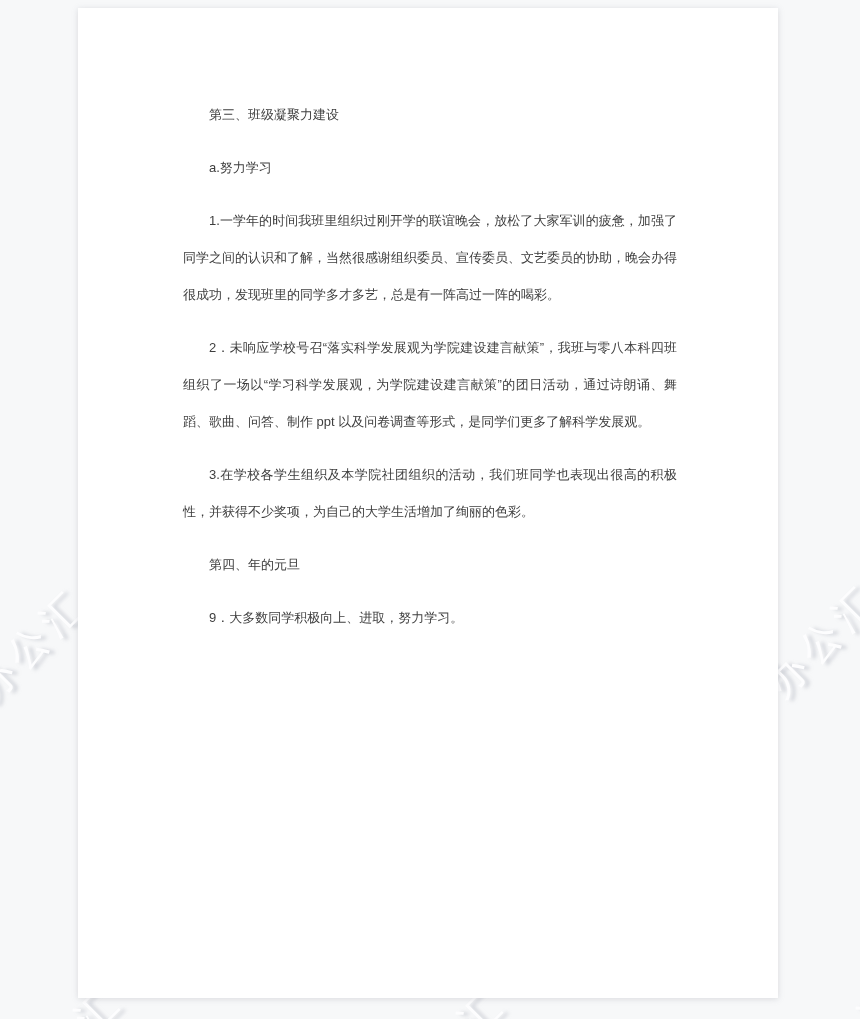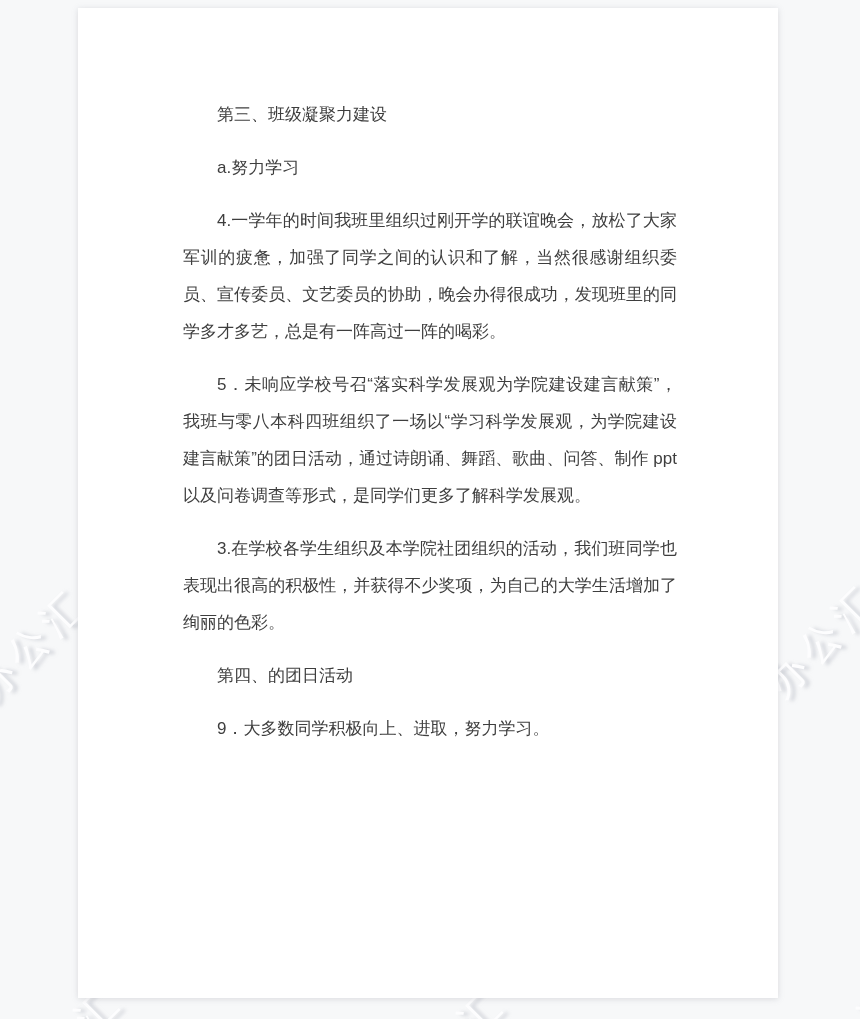--- a/index.html
+++ b/index.html
@@ -21,21 +21,21 @@
     width: 700px;
     height: 990px;
     background: #ffffff;
     box-shadow: 0 1px 6px rgba(140, 145, 155, 0.28);
     box-sizing: border-box;
   }
   .doc-content {
     box-sizing: border-box;
     padding: 88px 101px 0 105px;
     color: #3e3e3e;
-    font-size: 17px;
+    font-size: 13px;
     line-height: 37px;
     text-align: justify;
     text-justify: inter-ideograph;
   }
   .doc-content p {
     margin: 0 0 16px 0;
     text-indent: 2em;
   }
   .watermark {
     position: absolute;
@@ -61,19 +61,19 @@
 <div class="watermark" style="left:432px; top:655px;">办公汇</div>
 <div class="watermark" style="left:822px; top:640px;">办公汇</div>
 <div class="watermark" style="left:65px; top:1042px;">办公汇</div>
 <div class="watermark" style="left:448px; top:1045px;">办公汇</div>
 <div class="watermark" style="left:848px; top:1040px;">办公汇</div>
 
 <div class="doc-page">
   <div class="doc-content">
     <p>第三、班级凝聚力建设</p>
     <p>a.努力学习</p>
-    <p>4.一学年的时间我班里组织过刚开学的联谊晚会，放松了大家军训的疲惫，加强了同学之间的认识和了解，当然很感谢组织委员、宣传委员、文艺委员的协助，晚会办得很成功，发现班里的同学多才多艺，总是有一阵高过一阵的喝彩。</p>
-    <p>5．未响应学校号召“落实科学发展观为学院建设建言献策”，我班与零八本科四班组织了一场以“学习科学发展观，为学院建设建言献策”的团日活动，通过诗朗诵、舞蹈、歌曲、问答、制作 ppt 以及问卷调查等形式，是同学们更多了解科学发展观。</p>
+    <p>1.一学年的时间我班里组织过刚开学的联谊晚会，放松了大家军训的疲惫，加强了同学之间的认识和了解，当然很感谢组织委员、宣传委员、文艺委员的协助，晚会办得很成功，发现班里的同学多才多艺，总是有一阵高过一阵的喝彩。</p>
+    <p>2．未响应学校号召“落实科学发展观为学院建设建言献策”，我班与零八本科四班组织了一场以“学习科学发展观，为学院建设建言献策”的团日活动，通过诗朗诵、舞蹈、歌曲、问答、制作 ppt 以及问卷调查等形式，是同学们更多了解科学发展观。</p>
     <p>3.在学校各学生组织及本学院社团组织的活动，我们班同学也表现出很高的积极性，并获得不少奖项，为自己的大学生活增加了绚丽的色彩。</p>
-    <p>第四、的团日活动</p>
+    <p>第四、年的元旦</p>
     <p>9．大多数同学积极向上、进取，努力学习。</p>
   </div>
 </div>
 
 </body></html>

